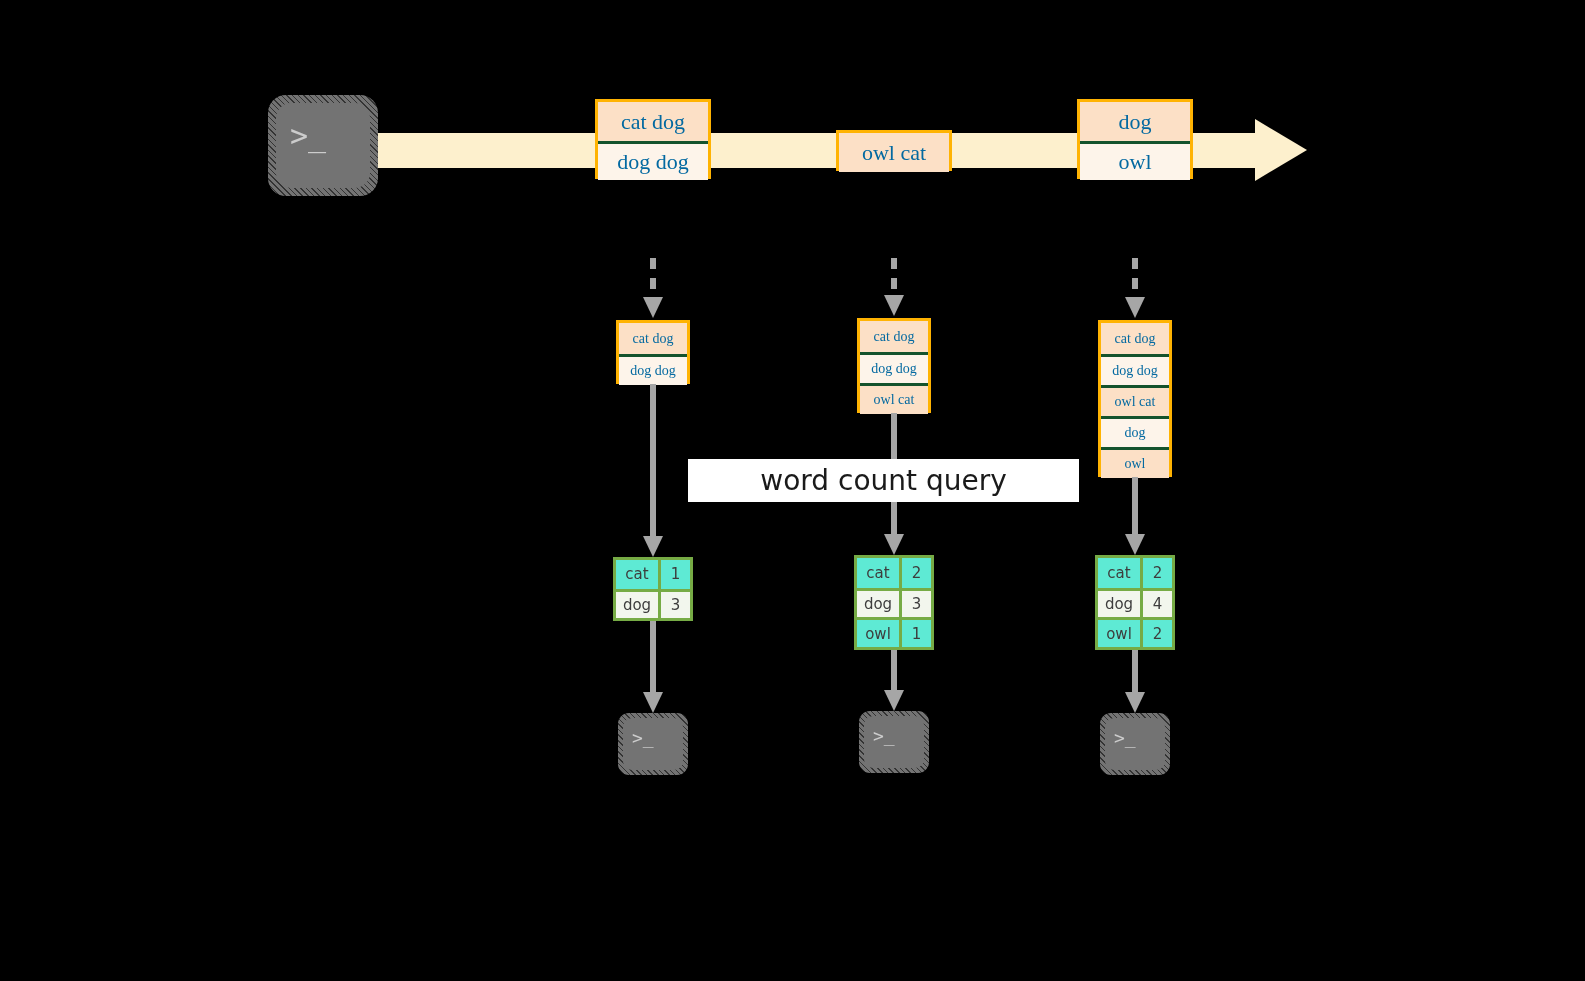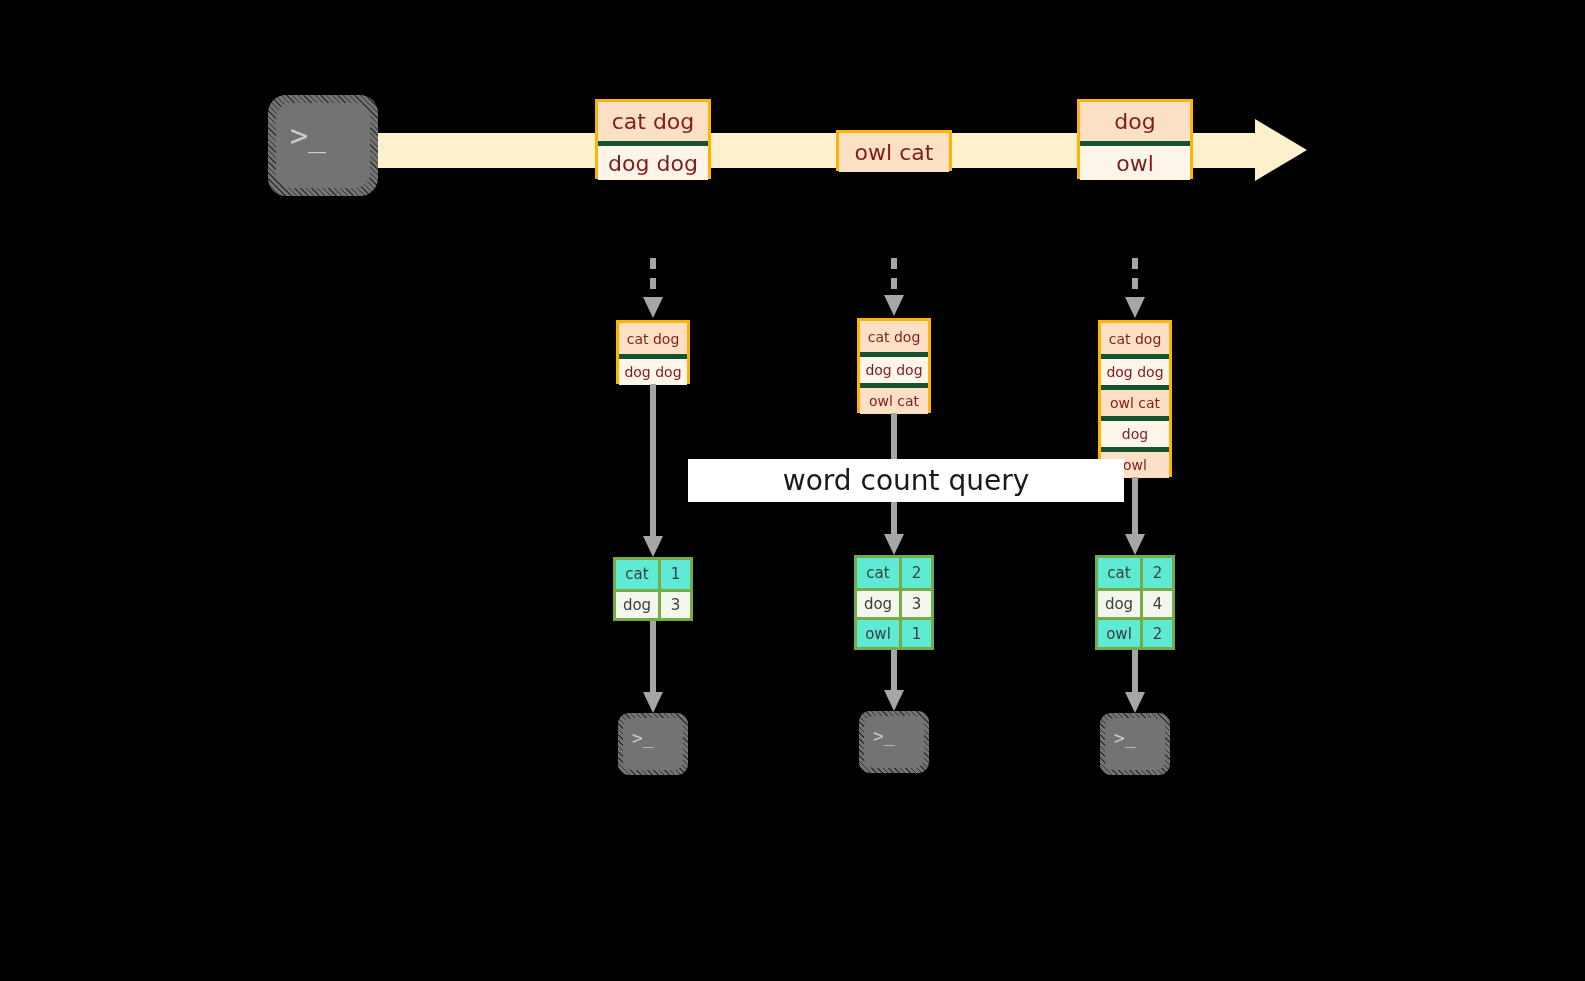--- a/index.html
+++ b/index.html
@@ -66,26 +66,27 @@
     position: absolute;
     box-sizing: border-box;
     border: 3px solid #ffb302;
     background: #fdf2e6;
   }
   .orow {
     box-sizing: border-box;
     display: flex;
     align-items: center;
     justify-content: center;
-    color: #7f1d1d;
-    white-space: nowrap;
+    color: #0369a1;
+    white-space: nowrap;
+    font-family: Liberation Serif, serif;
   }
   .orow.dark { background: #fce0c6; }
   .orow.light { background: #fdf4ea; }
-  .orow + .orow { border-top: 5px solid #14532d; }
+  .orow + .orow { border-top: 3px solid #14532d; }
 
   
   .gbox {
     position: absolute;
     box-sizing: border-box;
     border: 3px solid #76ab45;
     background: #eef3e6;
     display: flex;
     flex-direction: column;
   }
@@ -182,21 +183,21 @@
       <div class="orow dark" style="height: 31px; font-size: 14px;">owl cat</div>
       <div class="orow light" style="height: 31px; font-size: 14px;">dog</div>
       <div class="orow dark" style="height: 31px; font-size: 14px;">owl</div>
     </div>
     <div class="vshaft" style="left: 650px; top: 384px; height: 152px;"></div>
     <div class="vhead" style="left: 643px; top: 536px;"></div>
     <div class="vshaft" style="left: 891px; top: 413px; height: 121px;"></div>
     <div class="vhead" style="left: 884px; top: 534px;"></div>
     <div class="vshaft" style="left: 1132px; top: 477px; height: 57px;"></div>
     <div class="vhead" style="left: 1125px; top: 534px;"></div>
-    <div class="qband" style="left: 688px; top: 459px; width: 436px; height: 43px; font-size: 28px;">word count query</div>
+    <div class="qband" style="left: 688px; top: 459px; width: 391px; height: 43px; font-size: 28px;">word count query</div>
     <div class="gbox" style="left: 613px; top: 557px; width: 80px; height: 64px;">
       <div class="grow dark" style="height: 31px;">
         <div class="gcell key" style="width: 45px; font-size: 15px;">cat</div>
         <div class="gcell val" style="width: 29px; font-size: 15px;">1</div>
       </div>
       <div class="grow light" style="height: 31px;">
         <div class="gcell key" style="width: 45px; font-size: 15px;">dog</div>
         <div class="gcell val" style="width: 29px; font-size: 15px;">3</div>
       </div>
     </div>

